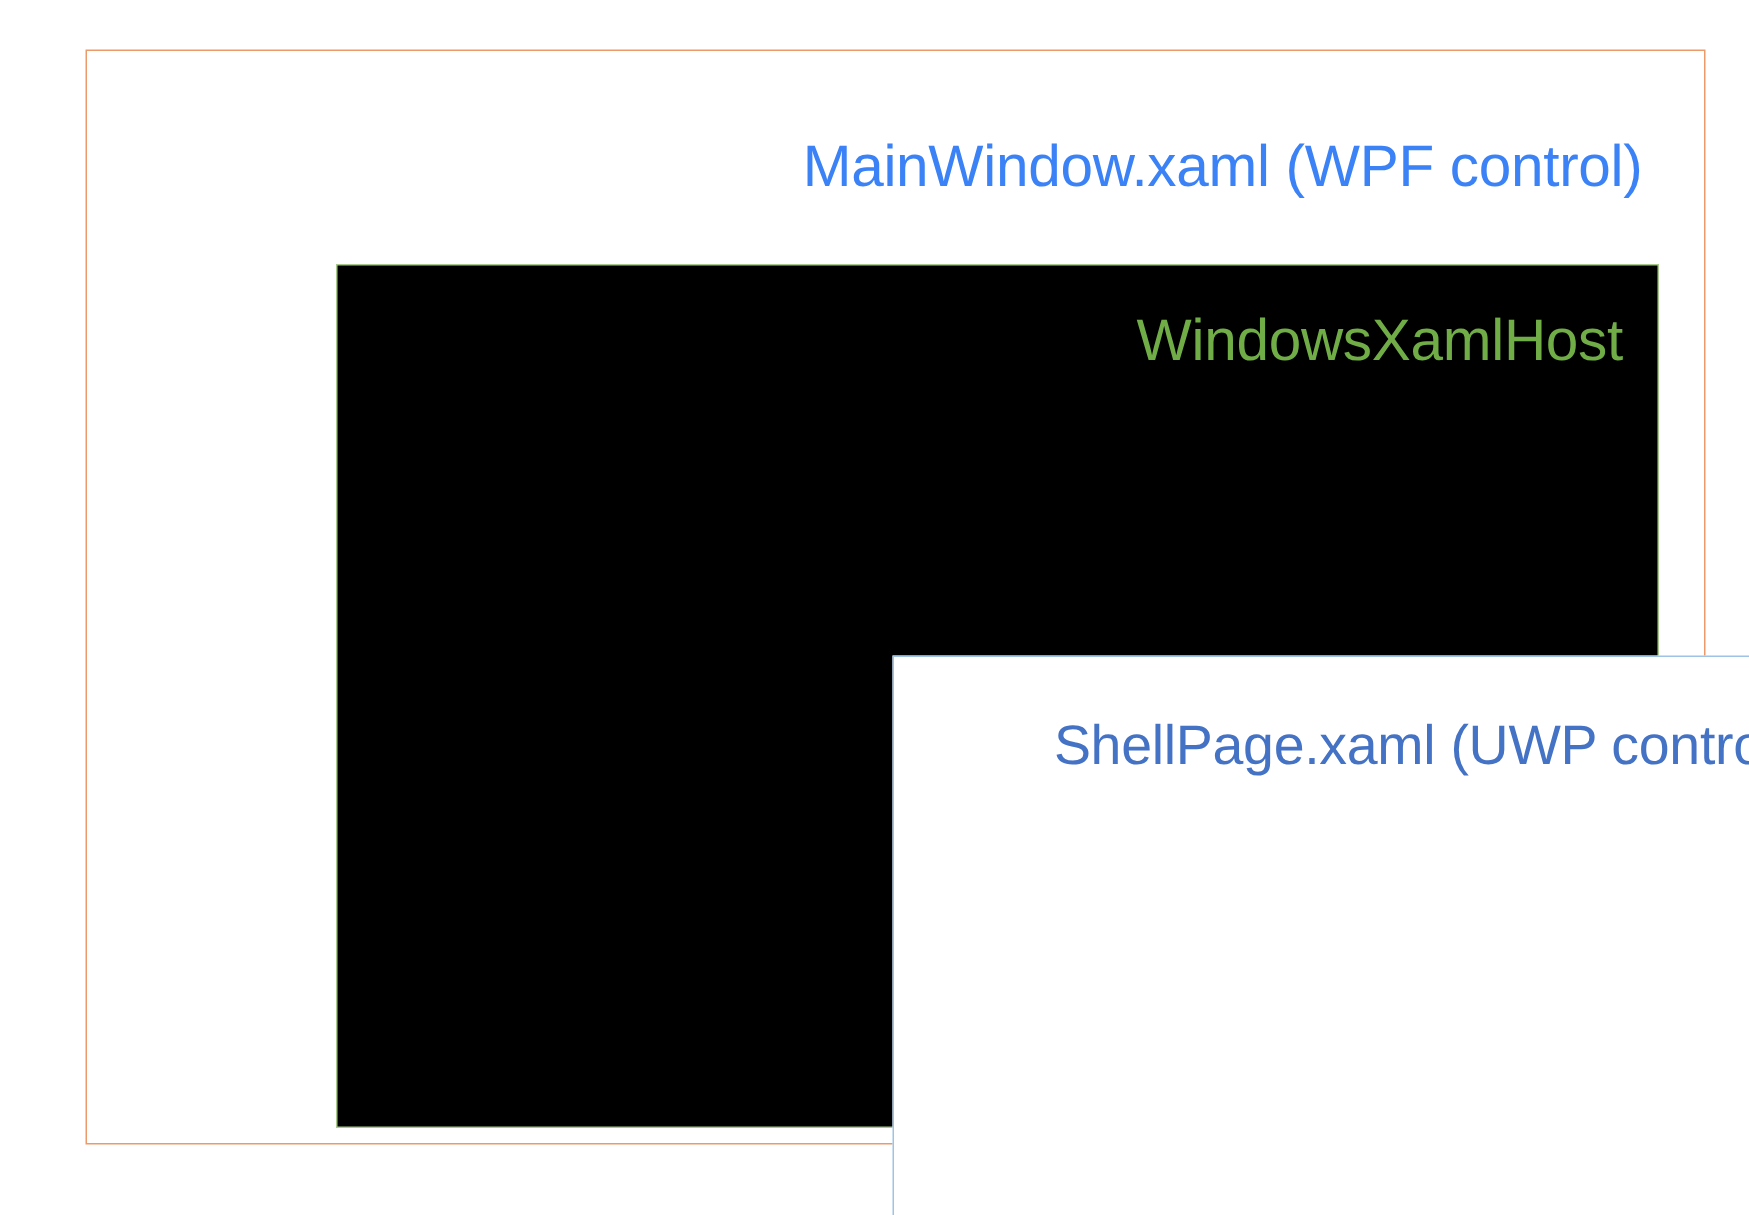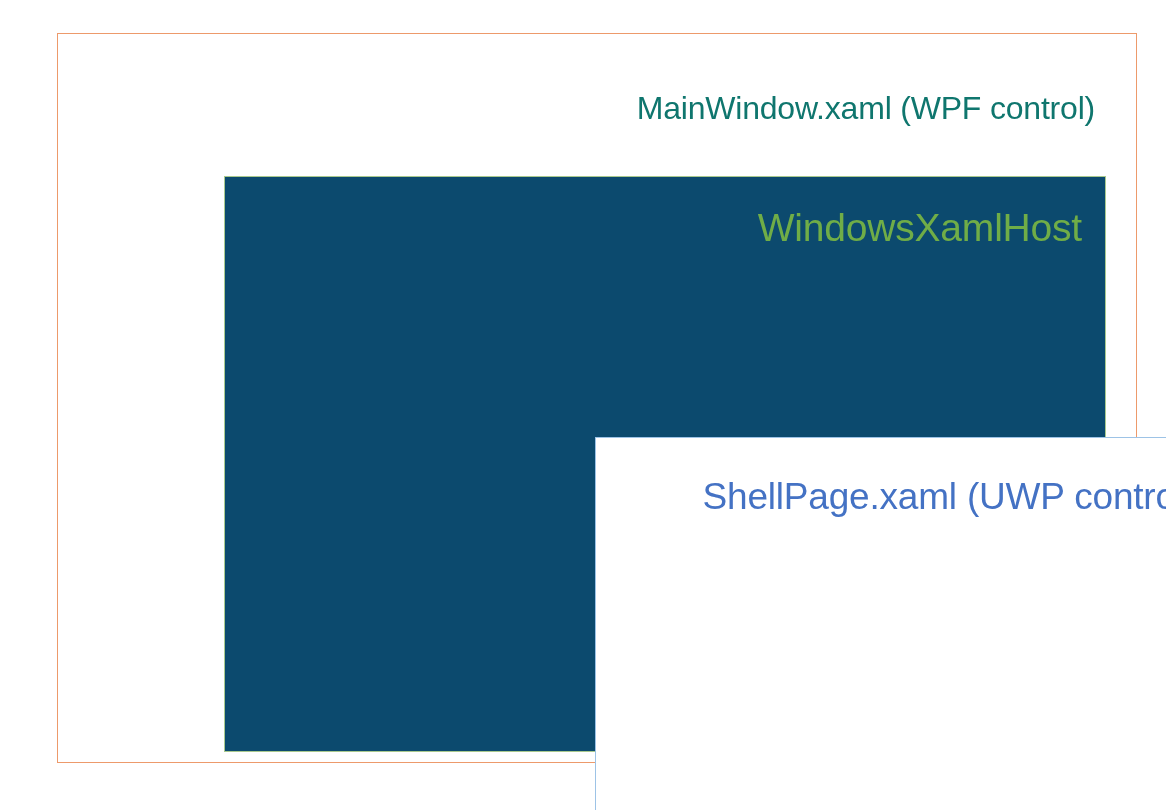--- a/index.html
+++ b/index.html
@@ -29,37 +29,37 @@
     width: 1080px;
     height: 730px;
     box-sizing: border-box;
     border: 1.6px solid #ED9A6B;
     background: #ffffff;
   }
   .label-wpf {
     position: absolute;
     right: 41px;
     top: 58px;
-    font-size: 32px;
+    font-size: 39px;
     line-height: 1.05;
-    color: #0f766e;
+    color: #3b82f6;
     white-space: nowrap;
     letter-spacing: -0.2px;
   }
 
   
   .box-host {
     position: absolute;
     left: 166px;
     top: 142px;
     width: 882px;
     height: 576px;
     box-sizing: border-box;
     border: 1.6px solid #A9C98E;
-    background: #0c4a6e;
+    background: #000000;
   }
   .label-host {
     position: absolute;
     right: 23px;
     top: 31px;
     font-size: 39px;
     line-height: 1.05;
     color: #70AD47;
     white-space: nowrap;
     letter-spacing: -0.2px;

